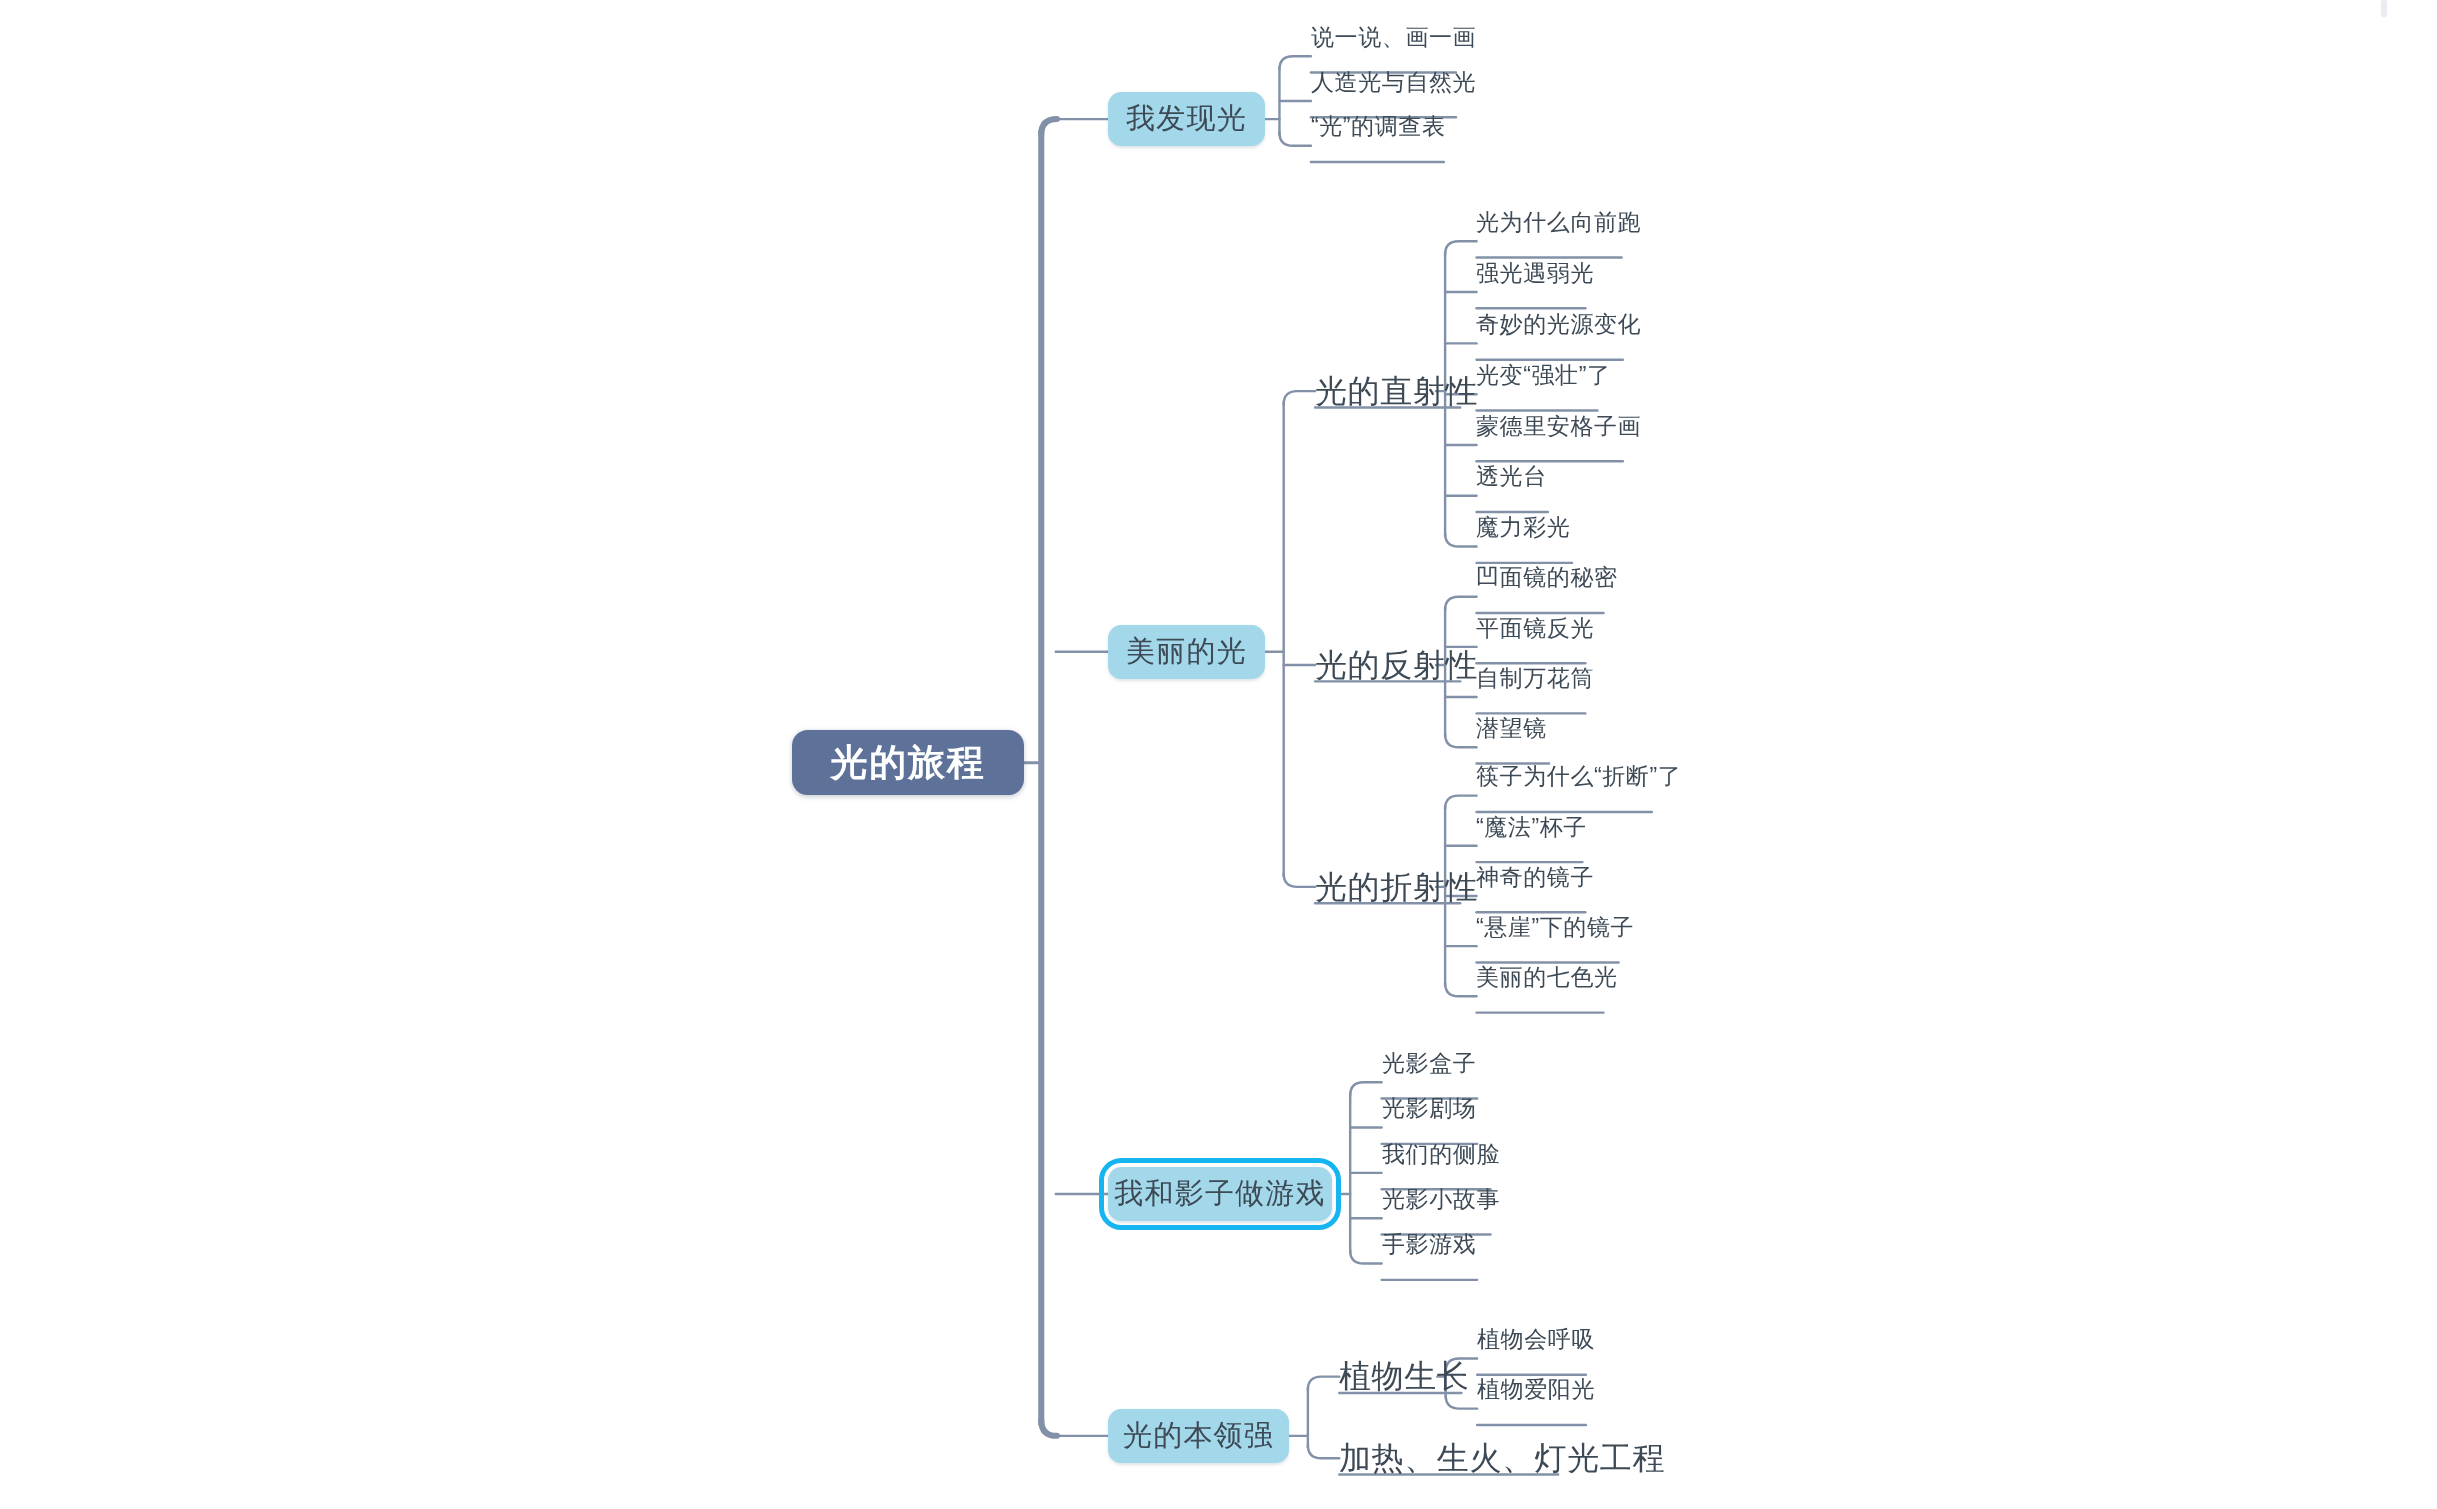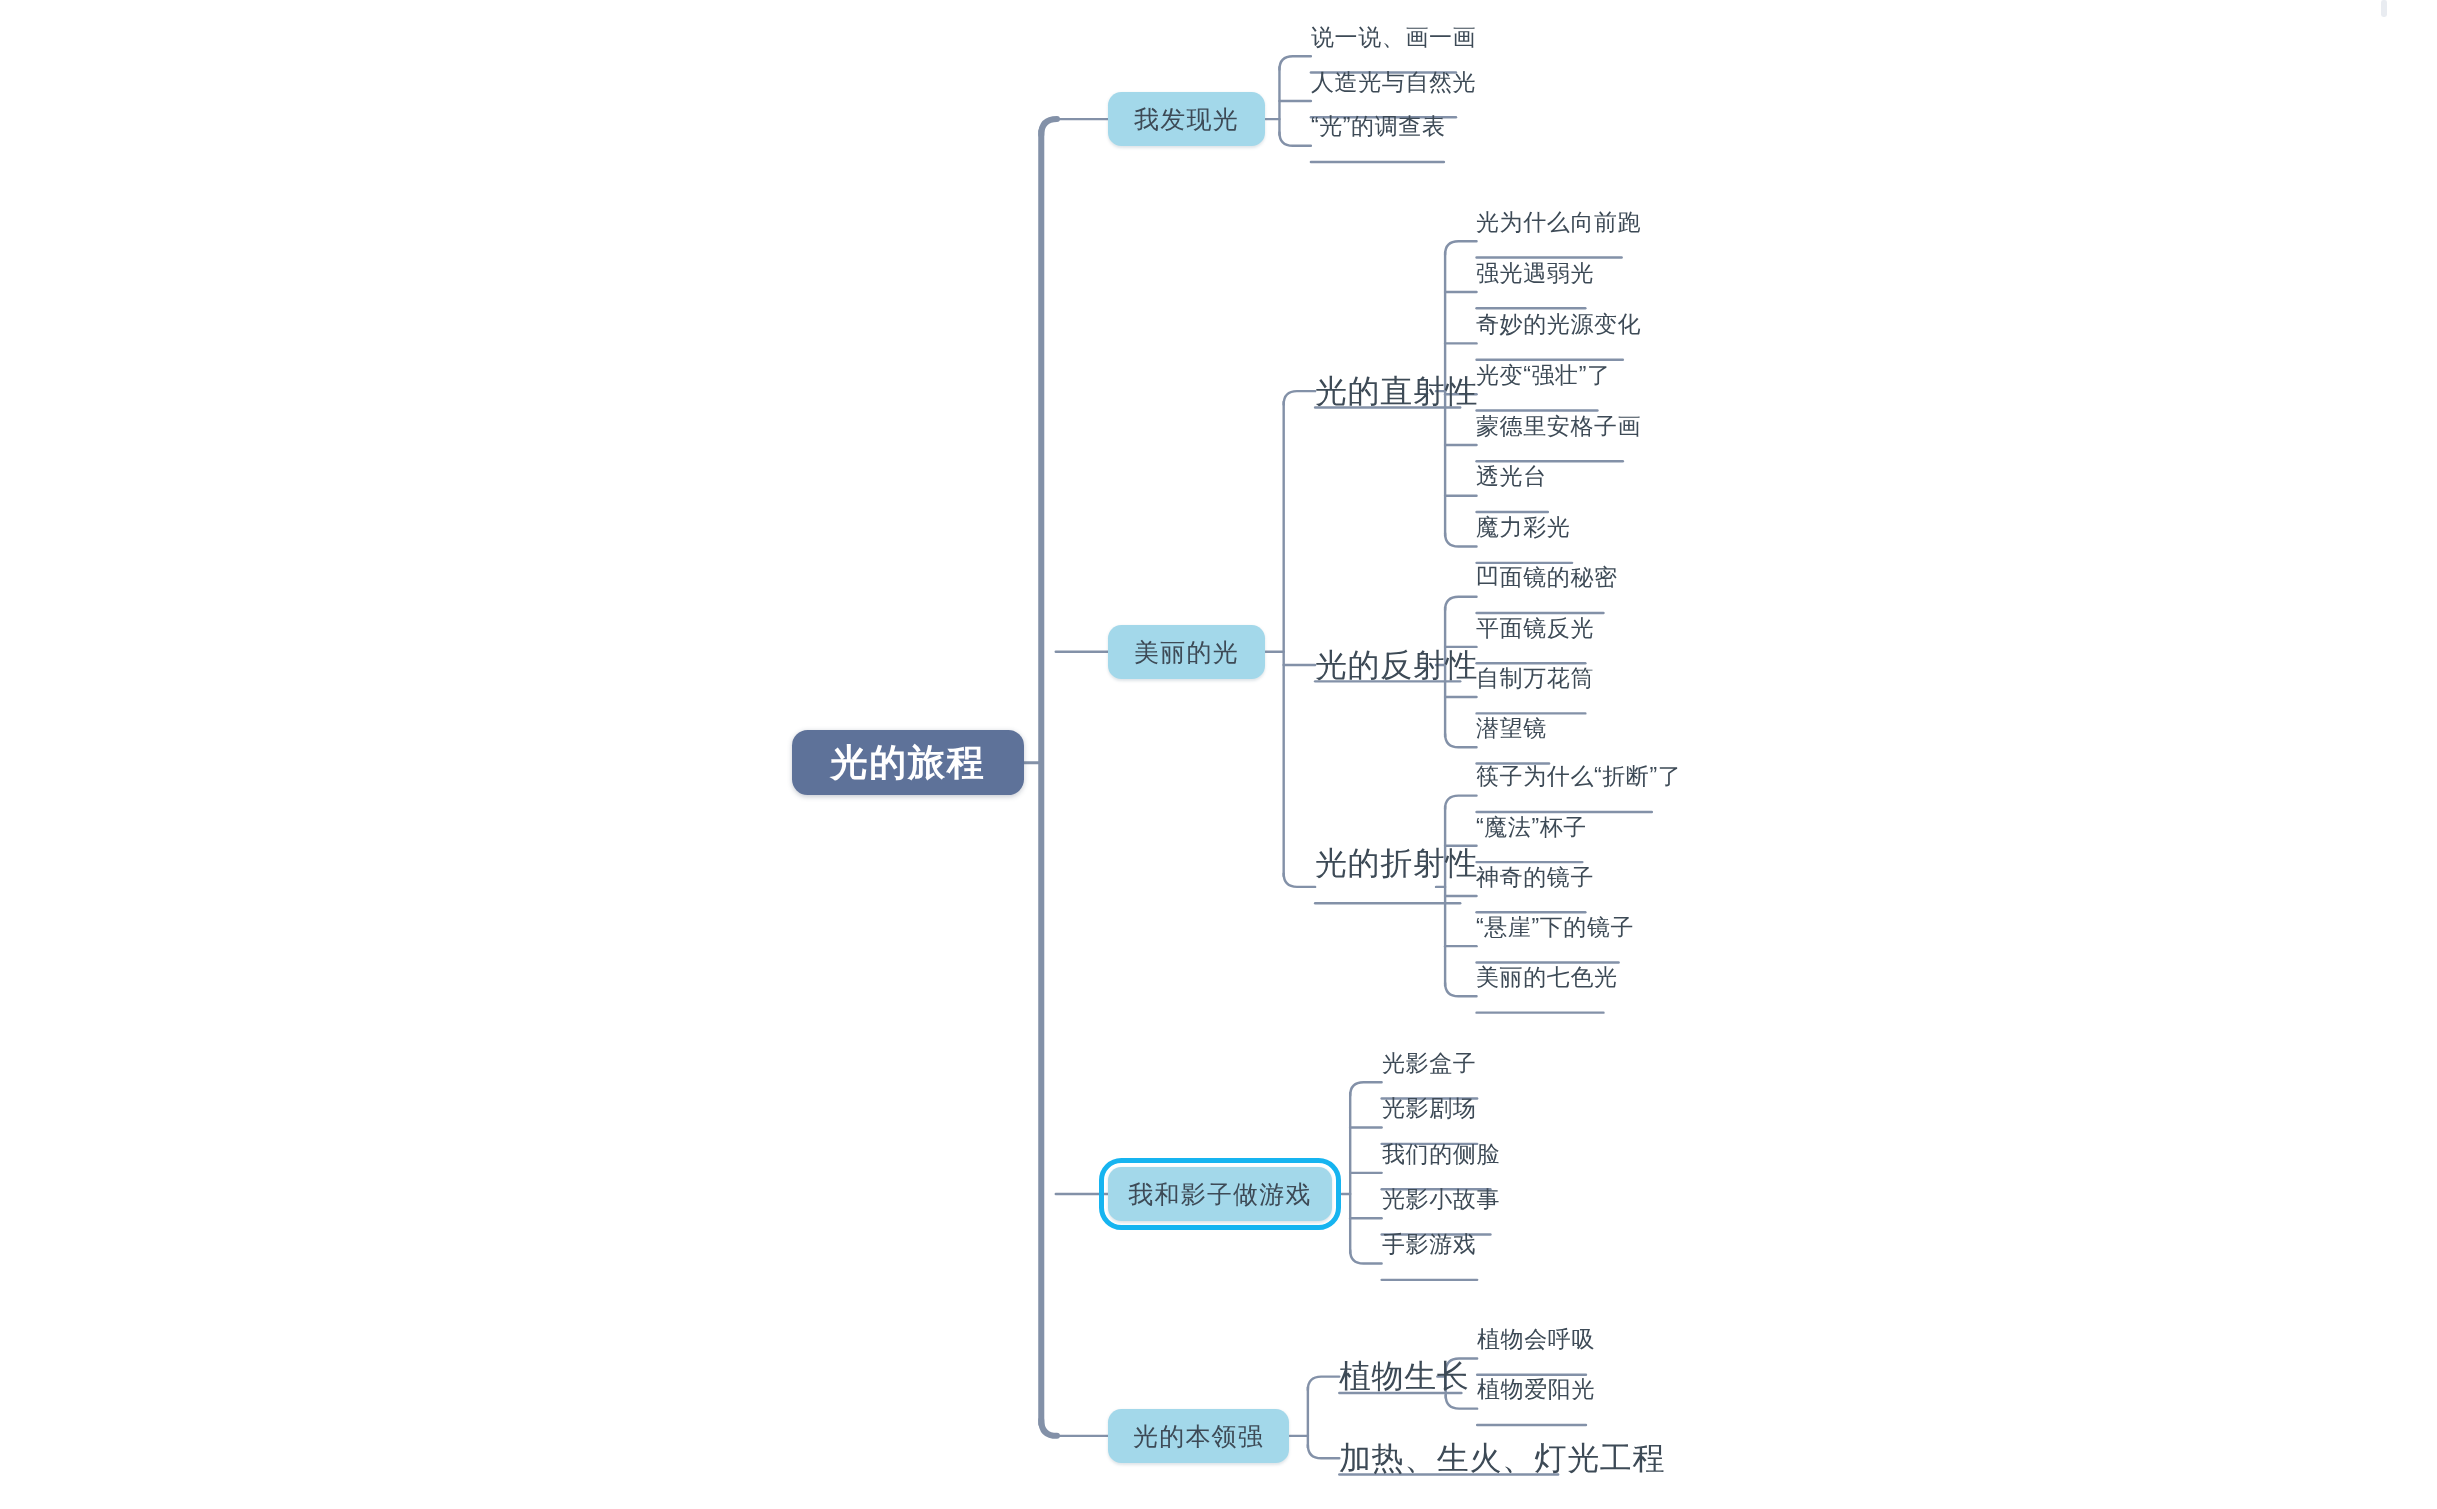--- a/index.html
+++ b/index.html
@@ -45,21 +45,21 @@
     border-radius: 15.7px;
     font-size: 37px;
     font-weight: bold;
     letter-spacing: 1.8px;
     box-shadow: 0 1.8px 4.8px rgba(60,75,100,0.28);
   }
 
   .node-l1 {
     background: #a3d8ea;
     border-radius: 13.3px;
-    font-size: 25px;
+    font-size: 29px;
     letter-spacing: 1.2px;
     box-shadow: 0 1.2px 3px rgba(90,120,140,0.20);
   }
   .node-l1.selected {
     outline: 5.4px solid #16b4f0;
     outline-offset: 4.2px;
     border-radius: 13.3px;
   }
 
   .node-l2 {
@@ -188,21 +188,21 @@
     <div class="node node-leaf" style="left: 1476px; top: 327px; width: 146px; height: 33px;">奇妙的光源变化</div>
     <div class="node node-leaf" style="left: 1476px; top: 378px; width: 121px; height: 33px;">光变“强壮”了</div>
     <div class="node node-leaf" style="left: 1476px; top: 429px; width: 146px; height: 33px;">蒙德里安格子画</div>
     <div class="node node-leaf" style="left: 1476px; top: 479px; width: 71px; height: 33px;">透光台</div>
     <div class="node node-leaf" style="left: 1476px; top: 530px; width: 96px; height: 33px;">魔力彩光</div>
     <div class="node node-l2" style="left: 1315px; top: 649px; width: 121px; height: 33px;">光的反射性</div>
     <div class="node node-leaf" style="left: 1476px; top: 580px; width: 127px; height: 33px;">凹面镜的秘密</div>
     <div class="node node-leaf" style="left: 1476px; top: 631px; width: 109px; height: 33px;">平面镜反光</div>
     <div class="node node-leaf" style="left: 1476px; top: 681px; width: 109px; height: 33px;">自制万花筒</div>
     <div class="node node-leaf" style="left: 1476px; top: 731px; width: 73px; height: 33px;">潜望镜</div>
-    <div class="node node-l2" style="left: 1315px; top: 847px; width: 121px; height: 33px;">光的折射性</div>
+    <div class="node node-l2" style="left: 1315px; top: 871px; width: 121px; height: 33px;">光的折射性</div>
     <div class="node node-leaf" style="left: 1476px; top: 779px; width: 175px; height: 33px;">筷子为什么“折断”了</div>
     <div class="node node-leaf" style="left: 1476px; top: 830px; width: 106px; height: 33px;">“魔法”杯子</div>
     <div class="node node-leaf" style="left: 1476px; top: 880px; width: 109px; height: 33px;">神奇的镜子</div>
     <div class="node node-leaf" style="left: 1476px; top: 930px; width: 142px; height: 33px;">“悬崖”下的镜子</div>
     <div class="node node-leaf" style="left: 1476px; top: 980px; width: 127px; height: 33px;">美丽的七色光</div>
     <div class="node node-l1 selected" style="left: 1108px; top: 1167px; width: 224px; height: 54px; font-family: Liberation Serif, serif;">我和影子做游戏</div>
     <div class="node node-leaf" style="left: 1382px; top: 1066px; width: 96px; height: 33px;">光影盒子</div>
     <div class="node node-leaf" style="left: 1382px; top: 1111px; width: 96px; height: 33px;">光影剧场</div>
     <div class="node node-leaf" style="left: 1382px; top: 1157px; width: 109px; height: 33px;">我们的侧脸</div>
     <div class="node node-leaf" style="left: 1382px; top: 1202px; width: 109px; height: 33px;">光影小故事</div>

